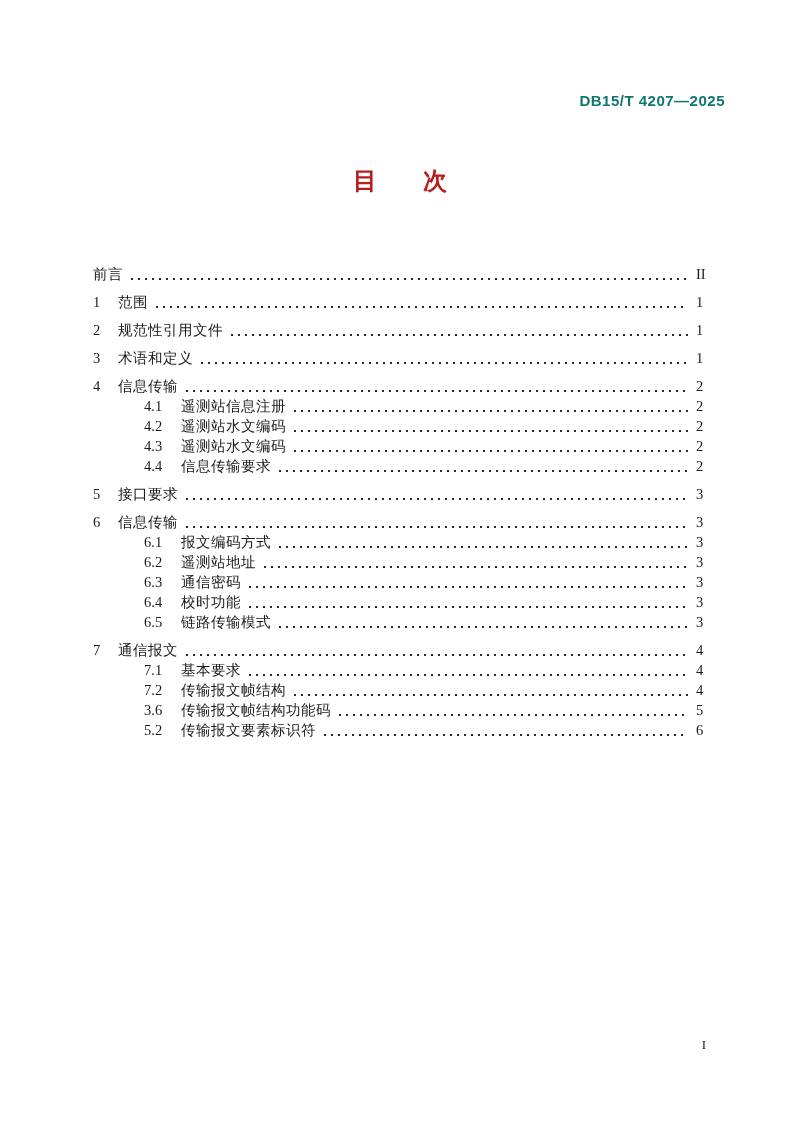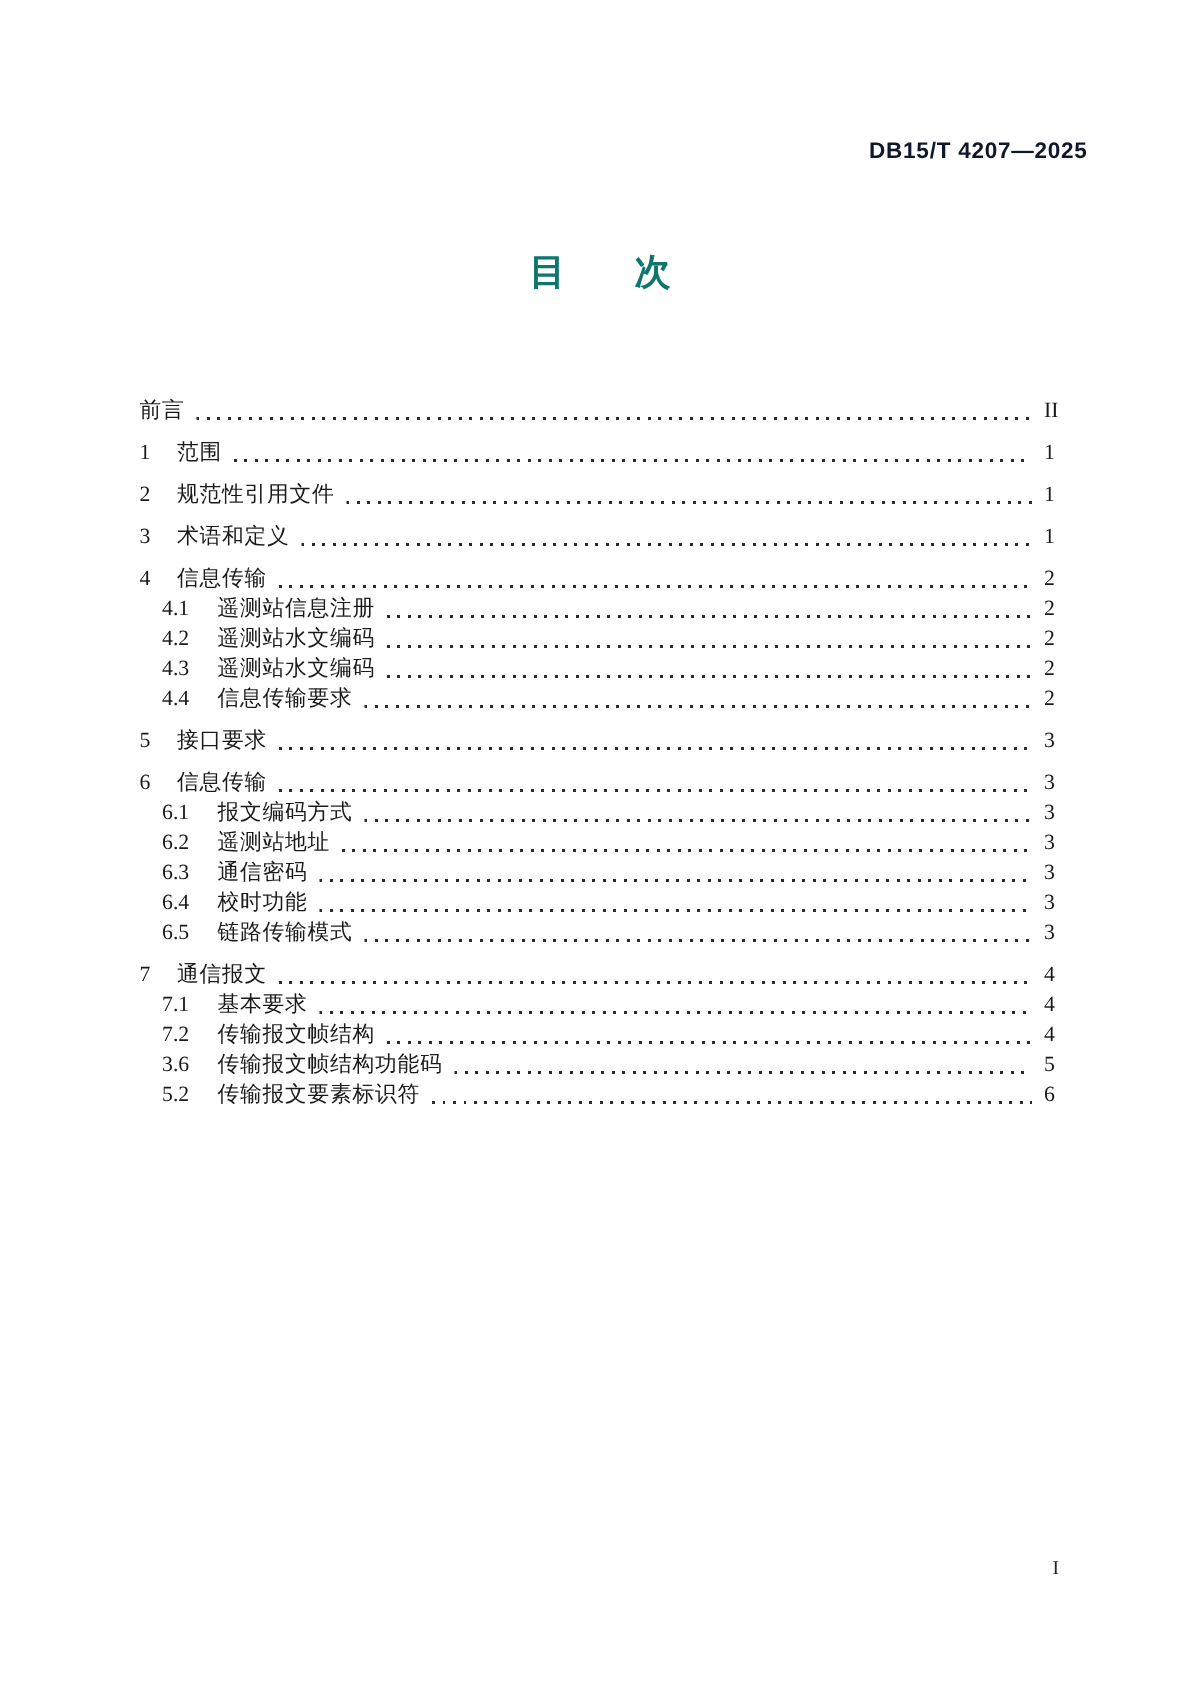--- a/index.html
+++ b/index.html
@@ -14,53 +14,53 @@
     overflow: hidden;
   }
   .header {
     position: absolute;
     top: 92px;
     right: 75px;
     font-family: "Liberation Sans", "DejaVu Sans", sans-serif;
     font-weight: 700;
     font-size: 15px;
     letter-spacing: 0.5px;
-    color: #0f172a;
+    color: #0f766e;
   }
   .title {
     position: absolute;
     top: 165px;
     left: 0;
     width: 100%;
     text-align: center;
     font-size: 24px;
     font-weight: 700;
     word-spacing: 40px;
-    color: #0f766e;
+    color: #b91c1c;
     font-family: "Liberation Serif", "DejaVu Serif", serif;
   }
   .toc {
     position: absolute;
     top: 248px;
     left: 93px;
     width: 629px;
     font-size: 14.5px;
   }
   .row {
     display: flex;
     align-items: flex-end;
     height: 20px;
     line-height: 20px;
     white-space: nowrap;
   }
   .row.l1 { margin-top: 8px; }
   .row:first-child { margin-top: 16px; }
   .row.l2 { padding-left: 15px; }
   .num { min-width: 25px; flex: 0 0 auto; }
-  .row.l2 .num { min-width: 37px; }
+  .row.l2 .num { min-width: 37px; margin-left: 36px; }
   .label { flex: 0 0 auto; letter-spacing: 0.5px; }
   .dots {
     flex: 1 1 auto;
     align-self: flex-end;
     height: 2px;
     margin: 0 8px 4px 8px;
     background-image: repeating-linear-gradient(
       to right,
       #2b2b2b 0px, #2b2b2b 1.8px,
       transparent 1.8px, transparent 7px

